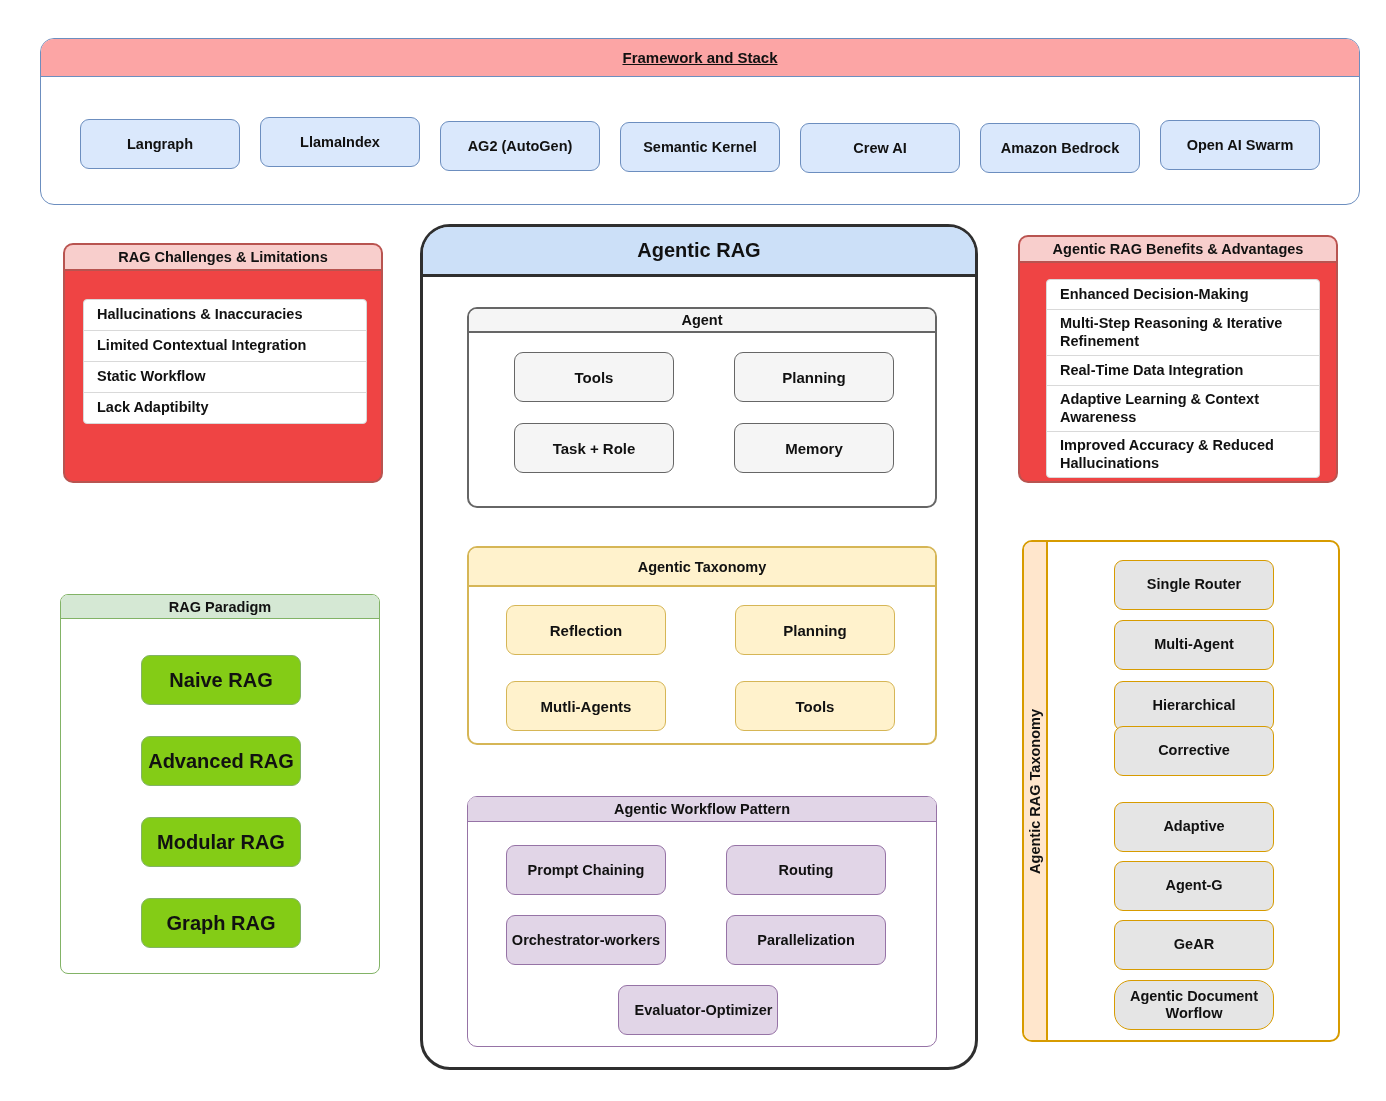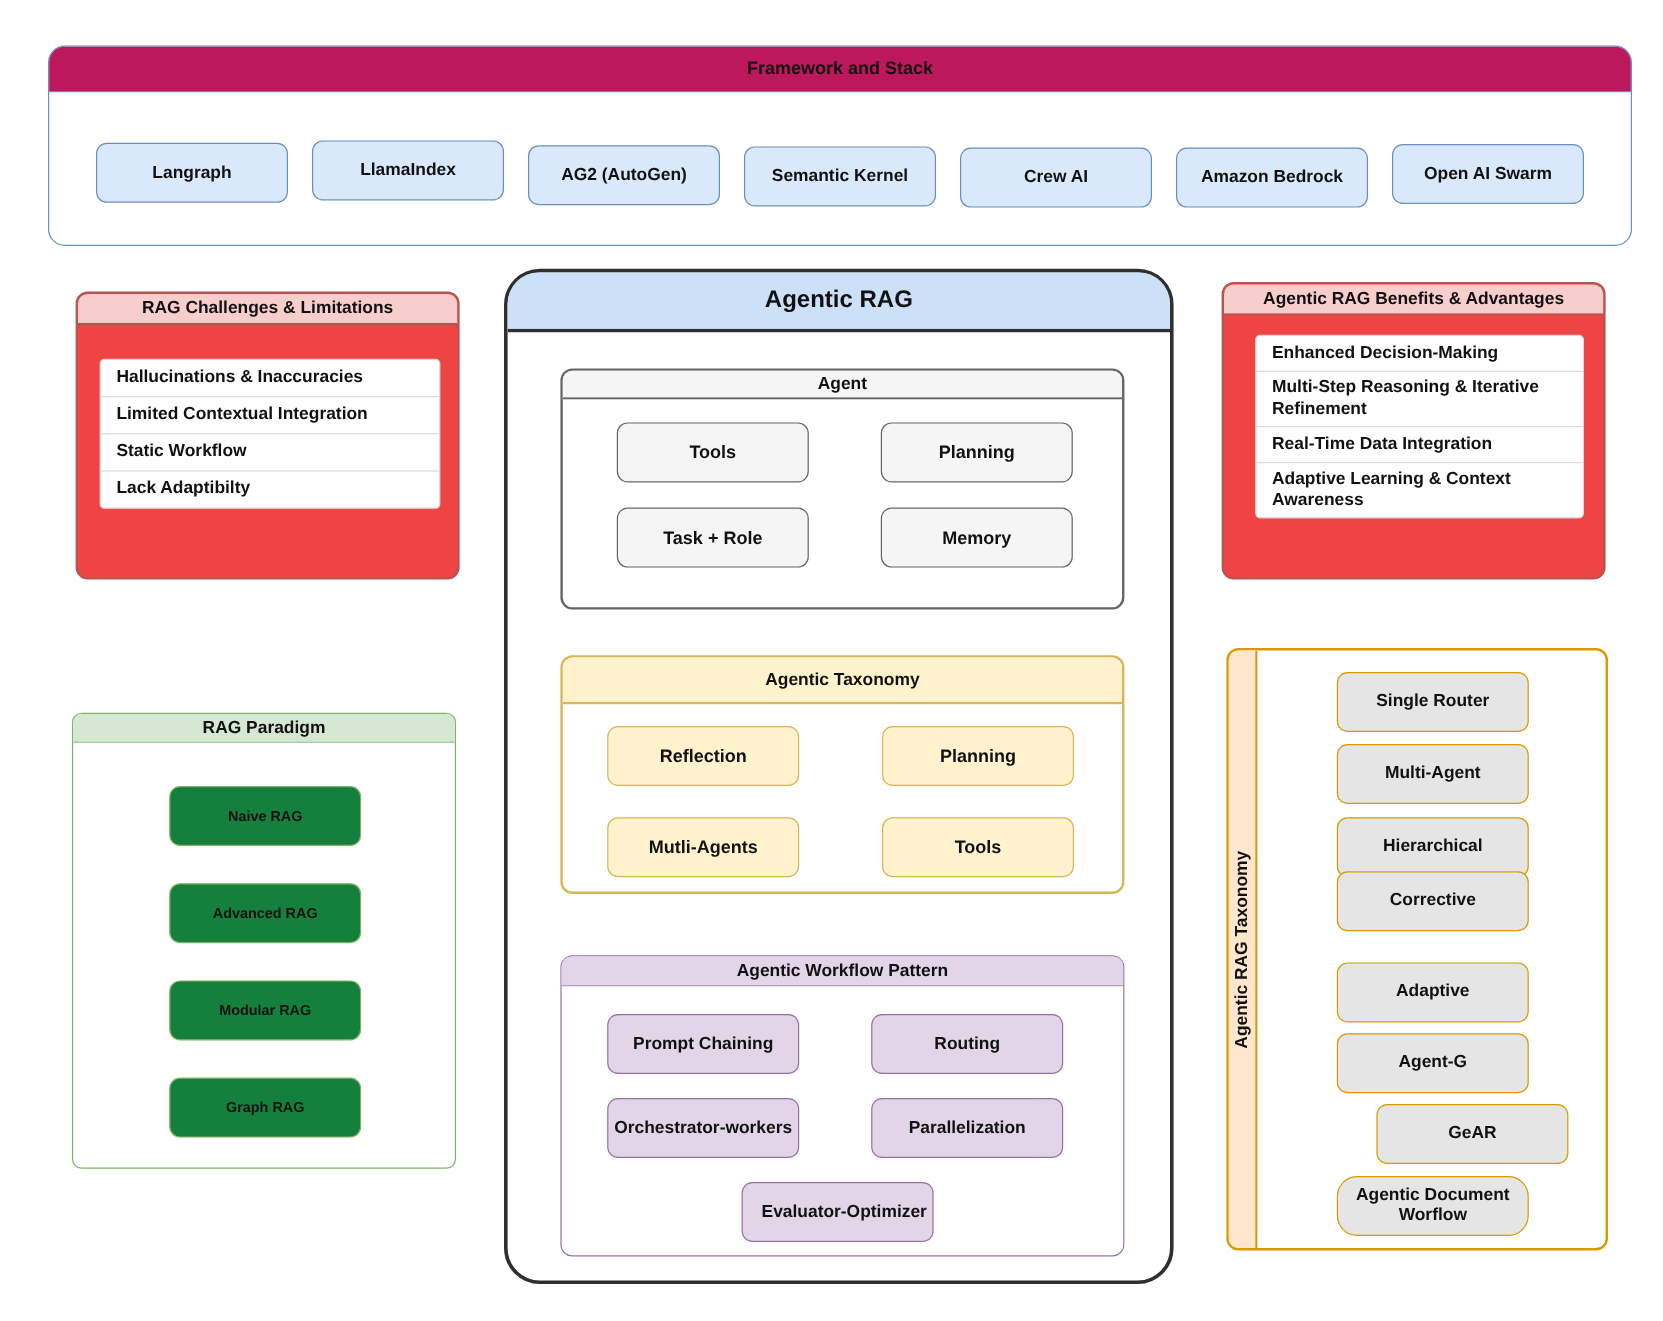--- a/index.html
+++ b/index.html
@@ -6,21 +6,21 @@
   body{
     width:1386px;height:1101px;position:relative;background:#ffffff;
     font-family:"Liberation Sans","DejaVu Sans",sans-serif;
     color:#111111;-webkit-font-smoothing:antialiased;
   }
   .abs{position:absolute;box-sizing:border-box;}
   .center{display:flex;align-items:center;justify-content:center;text-align:center;}
 
   
   .framework{left:40px;top:38px;width:1320px;height:167px;border:1px solid #6c8ebf;border-radius:14px;background:#fff;}
-  .framework-header{left:0;top:0;width:100%;height:38px;background:#be185d;border-bottom:1px solid #6c8ebf;border-radius:13px 13px 0 0;font-size:15px;font-weight:bold;}
+  .framework-header{left:0;top:0;width:100%;height:38px;background:#fca5a5;border-bottom:1px solid #6c8ebf;border-radius:13px 13px 0 0;font-size:15px;font-weight:bold;text-decoration:underline;}
   .chip{top:80px;width:160px;height:50px;background:#dae8fc;border:1px solid #6c8ebf;border-radius:9px;font-size:14.5px;font-weight:bold;}
   .chip0{left:39px;}.chip1{left:219px;top:78px;}.chip2{left:399px;top:82px;}
   .chip3{left:579px;top:83px;}.chip4{left:759px;top:84px;}.chip5{left:939px;top:84px;}.chip6{left:1119px;top:81px;}
 
   
   .redpanel{border:2px solid #b85450;border-radius:10px;background:#ef4444;}
   .challenges{left:63px;top:243px;width:320px;height:240px;}
   .benefits{left:1018px;top:235px;width:320px;height:248px;}
   .red-header{left:0;top:0;width:100%;height:26px;background:#f8cecc;border-bottom:2px solid #b85450;border-radius:8px 8px 0 0;font-size:14.5px;font-weight:bold;}
   .wlist{background:#fff;border:1px solid #d9d9d9;border-radius:4px;}
@@ -28,21 +28,21 @@
   .benefits .wlist{left:26px;top:42px;width:274px;}
   .wrow{display:flex;align-items:center;padding:0 13px;font-size:14.5px;font-weight:bold;border-bottom:1px solid #d9d9d9;line-height:1.2;}
   .wrow:last-child{border-bottom:none;}
   .challenges .wrow{height:30px;}
   .benefits .wrow.h1{height:29px;}
   .benefits .wrow.h2{height:45px;}
 
   
   .paradigm{left:60px;top:594px;width:320px;height:380px;border:1px solid #82b366;border-radius:8px;background:#fff;}
   .green-header{left:0;top:0;width:100%;height:24px;background:#d5e8d4;border-bottom:1px solid #82b366;border-radius:7px 7px 0 0;font-size:14.5px;font-weight:bold;}
-  .greenbox{left:80px;width:160px;height:50px;background:#15803d;border:1px solid #82b366;border-radius:9px;font-size:12px;font-weight:bold;}
+  .greenbox{left:80px;width:160px;height:50px;background:#84cc16;border:1px solid #82b366;border-radius:9px;font-size:20px;font-weight:bold;}
   .g0{top:60px;}.g1{top:141px;}.g2{top:222px;}.g3{top:303px;}
 
   
   .main{left:420px;top:224px;width:558px;height:846px;border:3px solid #2f2f2f;border-radius:30px;background:#fff;}
   .main-header{left:0;top:0;width:100%;height:50px;background:#cce0f8;border-bottom:3px solid #2f2f2f;border-radius:26px 26px 0 0;font-size:20px;font-weight:bold;}
 
   .agent{left:44px;top:80px;width:470px;height:201px;border:2px solid #666666;border-radius:10px;background:#fff;}
   .agent-header{left:0;top:0;width:100%;height:24px;background:#f5f5f5;border-bottom:2px solid #666666;border-radius:8px 8px 0 0;font-size:14.5px;font-weight:bold;}
   .graybox{width:160px;height:50px;background:#f5f5f5;border:1px solid #666666;border-radius:9px;font-size:15px;font-weight:bold;}
   .a0{left:45px;top:43px;}.a1{left:265px;top:43px;}.a2{left:45px;top:114px;}.a3{left:265px;top:114px;}
@@ -55,21 +55,21 @@
   .workflow{left:44px;top:569px;width:470px;height:251px;border:1.5px solid #9673a6;border-radius:10px;background:#fff;}
   .workflow-header{left:0;top:0;width:100%;height:25px;background:#e1d5e7;border-bottom:1.5px solid #9673a6;border-radius:8px 8px 0 0;font-size:14.5px;font-weight:bold;}
   .purplebox{width:160px;height:50px;background:#e1d5e7;border:1.5px solid #9673a6;border-radius:9px;font-size:14.5px;font-weight:bold;}
   .w0{left:38px;top:48px;}.w1{left:258px;top:48px;}.w2{left:38px;top:118px;}.w3{left:258px;top:118px;}.w4{left:150px;top:188px;padding-left:11px;}
 
   
   .taxonomy{left:1022px;top:540px;width:318px;height:502px;border:2px solid #d79b00;border-radius:10px;background:#fff;}
   .tax-strip{left:0;top:0;bottom:0;width:24px;background:#ffe6cc;border-right:2px solid #d79b00;border-radius:8px 0 0 8px;display:flex;align-items:center;justify-content:center;}
   .tax-strip span{writing-mode:vertical-rl;transform:rotate(180deg);font-size:14.5px;font-weight:bold;white-space:nowrap;}
   .orangebox{left:90px;width:160px;height:50px;background:#e5e5e5;border:1.5px solid #d79b00;border-radius:9px;font-size:14.5px;font-weight:bold;line-height:1.2;}
-  .t0{top:18px;}.t1{top:78px;}.t2{top:139px;}.t3{top:184px;}.t4{top:260px;}.t5{top:319px;}.t6{top:378px;margin-left:33px;}.t7{top:438px;border-radius:17px;}
+  .t0{top:18px;}.t1{top:78px;}.t2{top:139px;}.t3{top:184px;}.t4{top:260px;}.t5{top:319px;}.t6{top:378px;}.t7{top:438px;border-radius:17px;}
 </style>
 </head>
 <body>
 
 <div class="abs framework">
   <div class="abs framework-header center">Framework and Stack</div>
   <div class="abs chip chip0 center">Langraph</div>
   <div class="abs chip chip1 center">LlamaIndex</div>
   <div class="abs chip chip2 center">AG2 (AutoGen)</div>
   <div class="abs chip chip3 center">Semantic Kernel</div>
@@ -88,20 +88,21 @@
   </div>
 </div>
 
 <div class="abs redpanel benefits">
   <div class="abs red-header center">Agentic RAG Benefits &amp; Advantages</div>
   <div class="abs wlist">
     <div class="wrow h1">Enhanced Decision-Making</div>
     <div class="wrow h2">Multi-Step Reasoning &amp; Iterative Refinement</div>
     <div class="wrow h1">Real-Time Data Integration</div>
     <div class="wrow h2">Adaptive Learning &amp; Context Awareness</div>
+    <div class="wrow h2">Improved Accuracy &amp; Reduced Hallucinations</div>
   </div>
 </div>
 
 <div class="abs paradigm">
   <div class="abs green-header center">RAG Paradigm</div>
   <div class="abs greenbox g0 center">Naive RAG</div>
   <div class="abs greenbox g1 center">Advanced RAG</div>
   <div class="abs greenbox g2 center">Modular RAG</div>
   <div class="abs greenbox g3 center">Graph RAG</div>
 </div>

